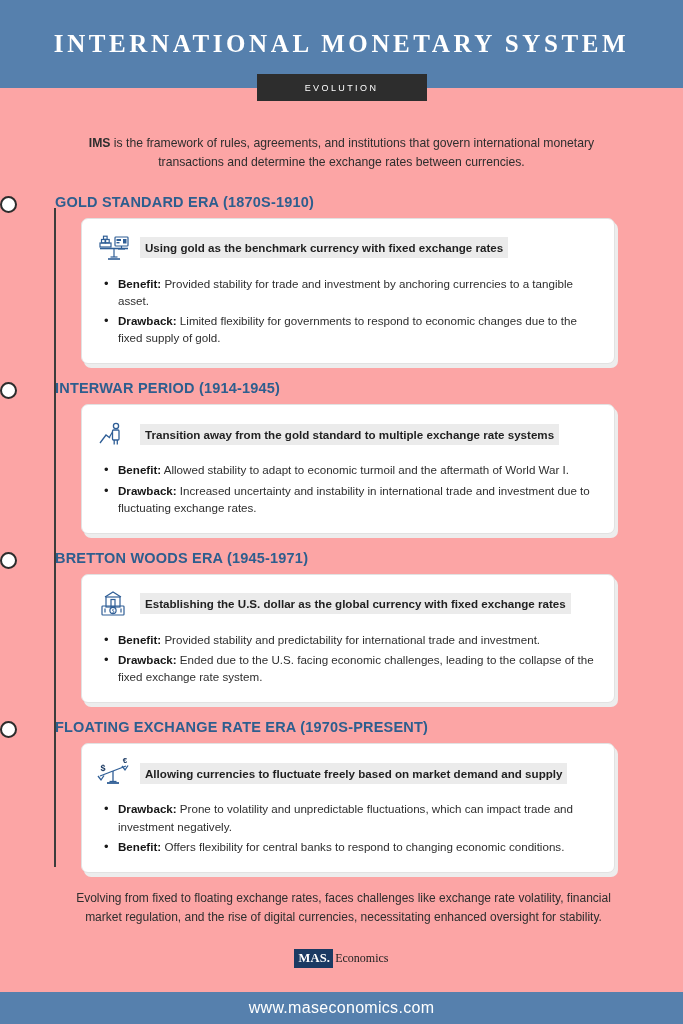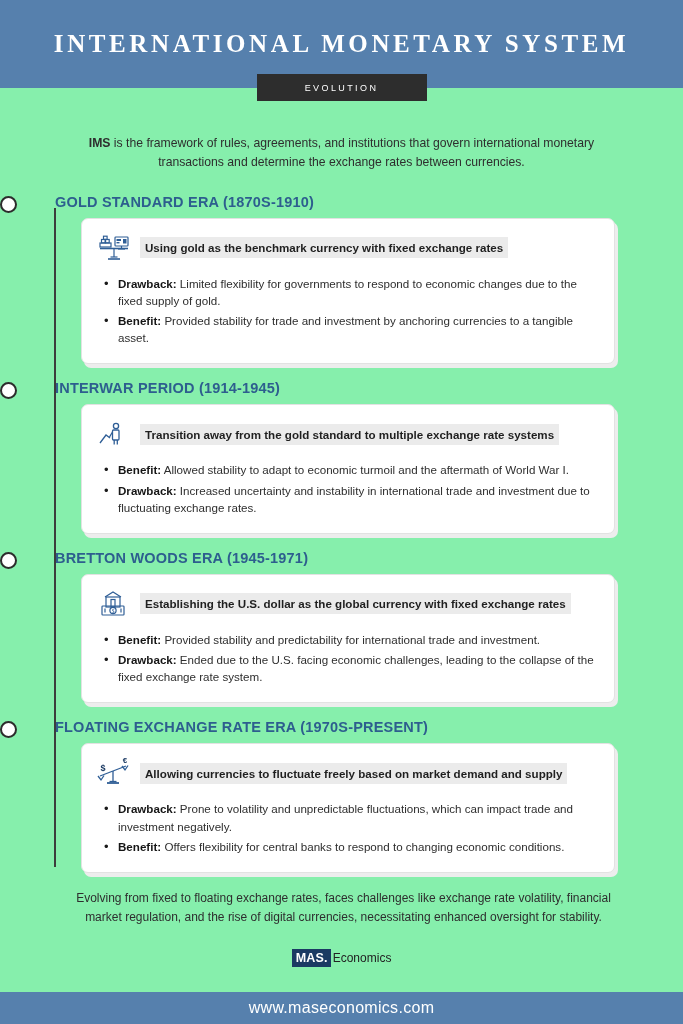--- a/index.html
+++ b/index.html
@@ -7,21 +7,21 @@
     width: 683px;
     height: 1024px;
     background: #ffffff;
     font-family: "Liberation Sans", sans-serif;
     overflow: hidden;
   }
   .page {
     position: relative;
     width: 683px;
     height: 1024px;
-    background: #86efac;
+    background: #fca5a5;
   }
 
   
   .header {
     position: relative;
     height: 88px;
     background: #5680ad;
     display: flex;
     align-items: center;
     justify-content: center;
@@ -170,21 +170,21 @@
   
   .logo-row {
     margin-top: 22px;
     display: flex;
     align-items: center;
     justify-content: center;
   }
   .logo {
     display: inline-flex;
     align-items: baseline;
-    font-family: Liberation Sans, sans-serif;
+    font-family: Liberation Serif, serif;
   }
   .logo-mark {
     background: #1b3a63;
     color: #ffffff;
     font-size: 12.5px;
     font-weight: 700;
     padding: 2px 3px 2px 4px;
     letter-spacing: 0.2px;
   }
   .logo-word {
@@ -253,22 +253,22 @@
               <g fill="#2f5e96">
                 <rect x="19.5" y="7" width="4.5" height="2"></rect>
                 <rect x="19.5" y="10" width="3" height="1.4"></rect>
                 <rect x="26" y="7" width="3.5" height="4.5"></rect>
               </g>
             </svg>
           </span>
           <span class="card-subtitle">Using gold as the benchmark currency with fixed exchange rates</span>
         </div>
         <ul class="bullets">
+          <li><b>Benefit:</b><span> Provided stability for trade and investment by anchoring currencies to a tangible asset.</span></li>
           <li><b>Drawback:</b><span> Limited flexibility for governments to respond to economic changes due to the fixed supply of gold.</span></li>
-          <li><b>Benefit:</b><span> Provided stability for trade and investment by anchoring currencies to a tangible asset.</span></li>
         </ul>
       </div>
     </div>
 
     <div class="section">
       <div class="marker"></div>
       <div class="section-title">INTERWAR PERIOD (1914-1945)</div>
       <div class="card">
         <div class="card-head">
           <span class="card-icon">

